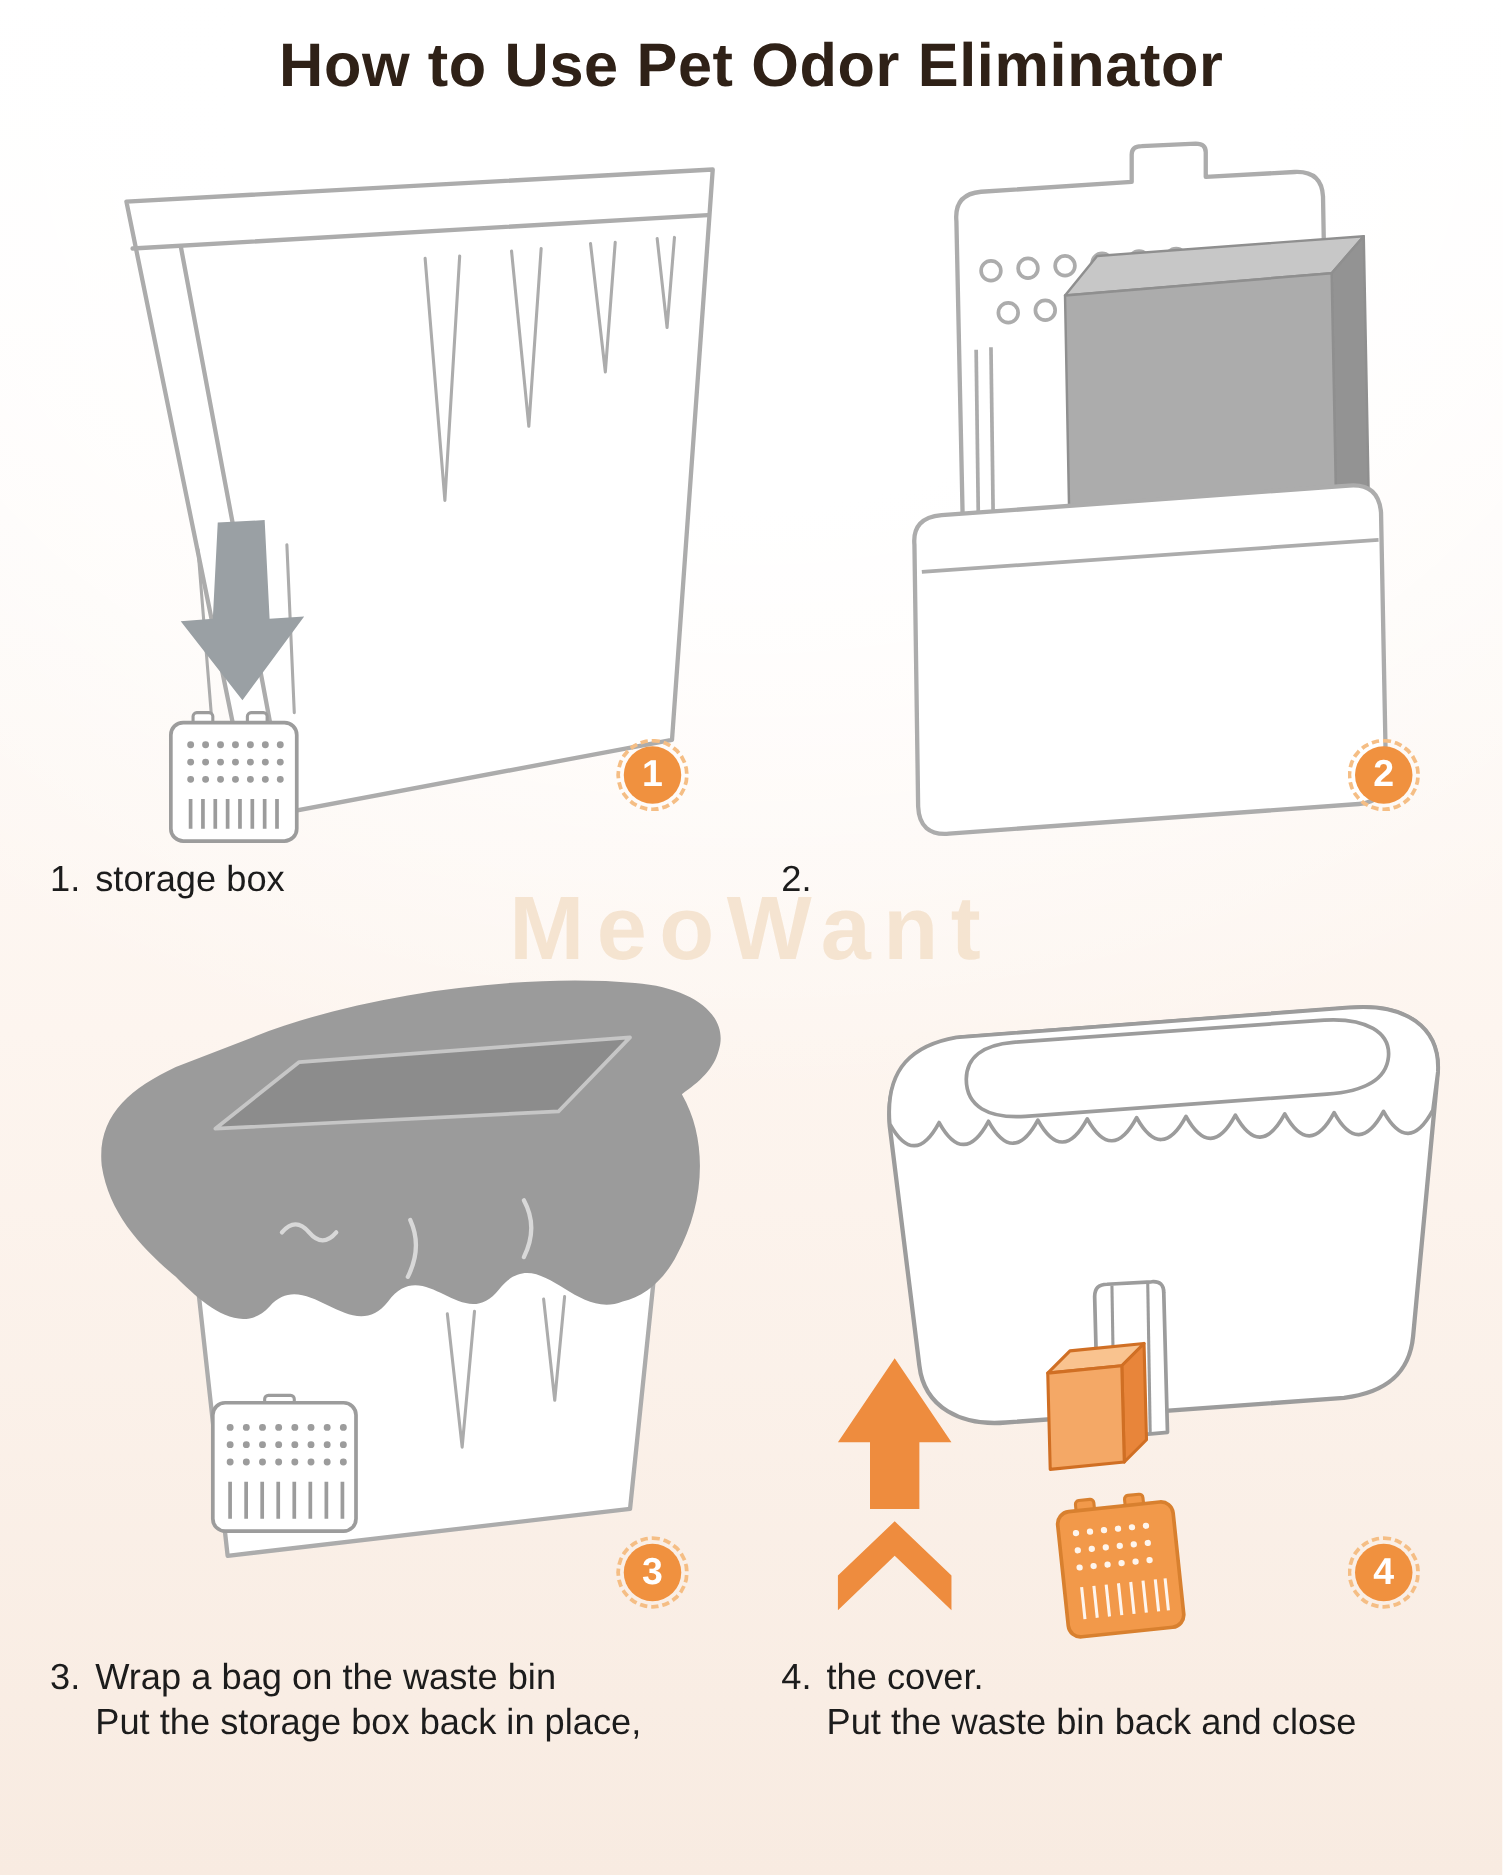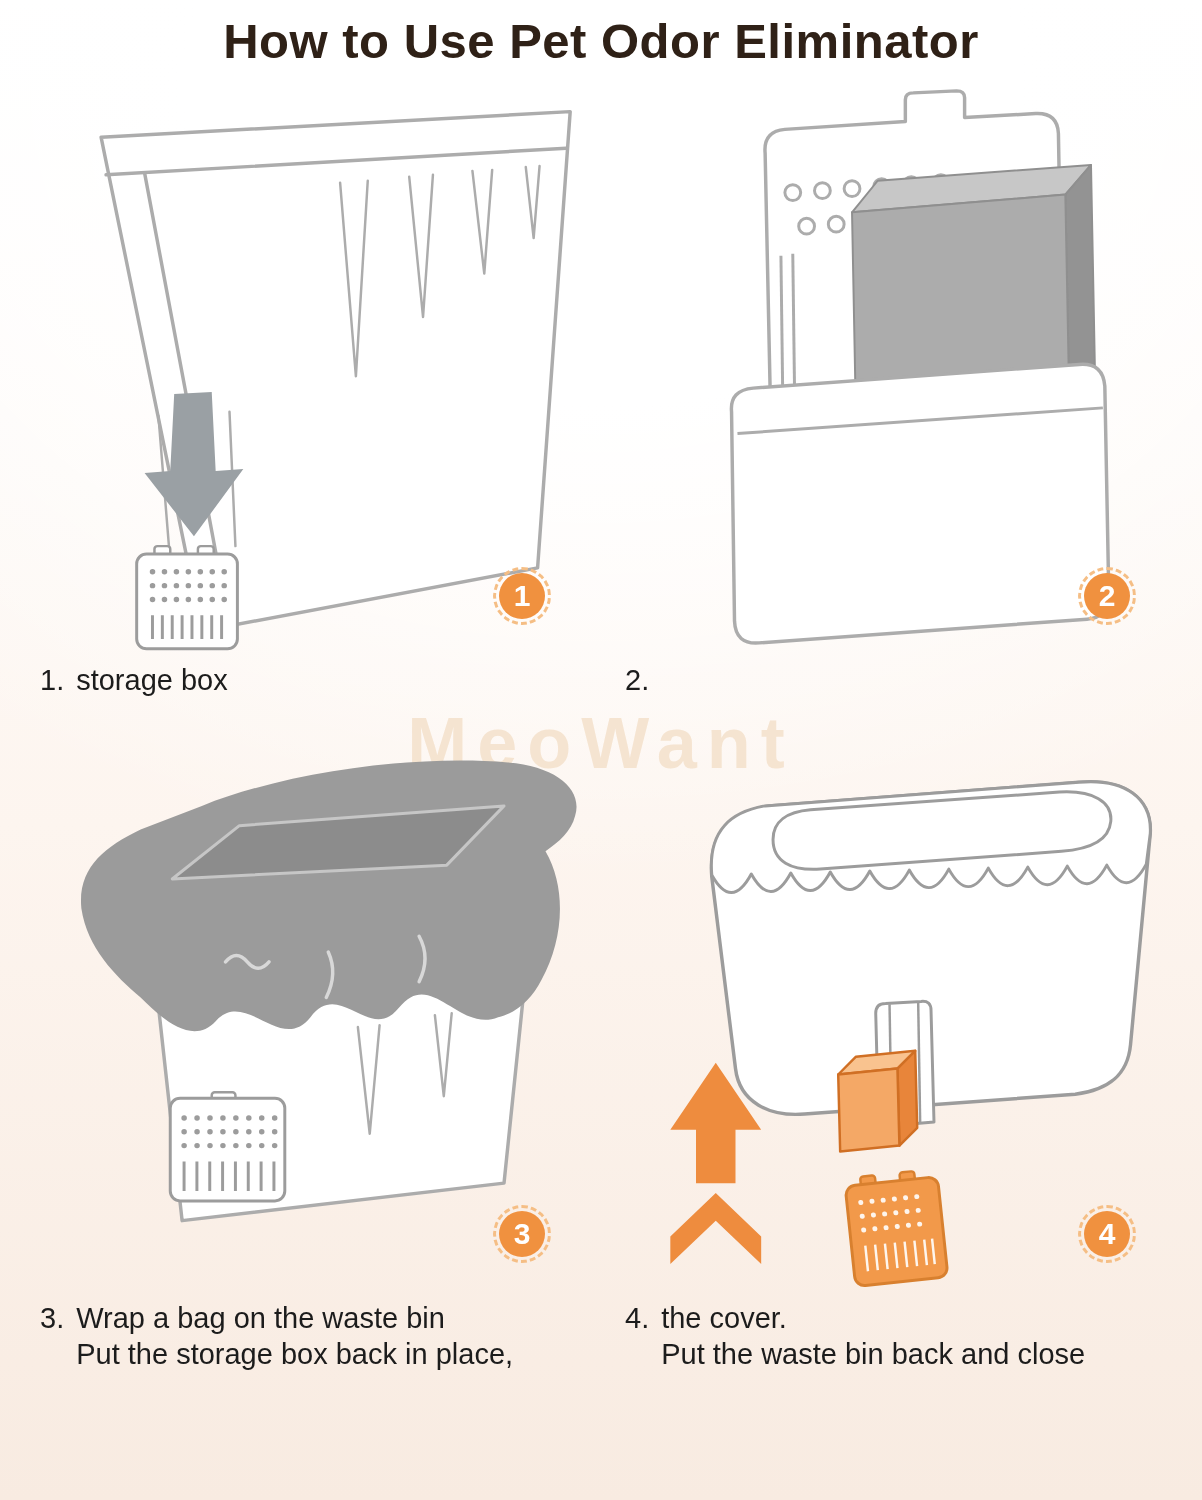--- a/index.html
+++ b/index.html
@@ -22,21 +22,21 @@
     opacity:.85;
     z-index:0;
     user-select:none;
   }
   .content{position:relative;z-index:1;}
   .title{
     padding-top:12px;
     text-align:center;
   }
   .title h1{
-    margin:0;
+    margin:12px;
     font-size:49px;
     line-height:1.22;
     color:#2f2117;
     letter-spacing:.5px;
     font-weight:bold;
   }
   .title h1 span{display:block;}
   .grid{
     display:grid;
     grid-template-columns:1fr 1fr;

